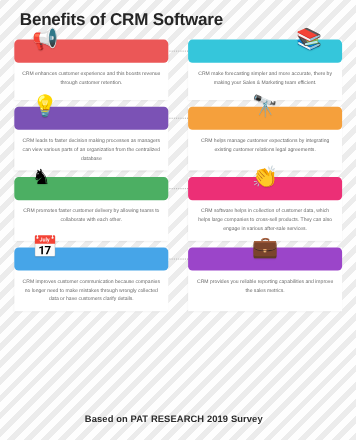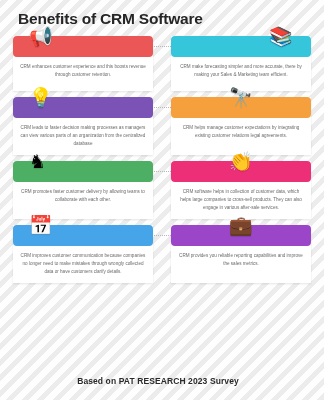--- a/index.html
+++ b/index.html
@@ -165,15 +165,15 @@
       <div class="card">
         <div class="card-head" style="background: rgb(155, 69, 201);">
           <span class="card-icon ic-mid">💼</span>
         </div>
         <div class="card-body">CRM provides you reliable reporting capabilities and improve the sales metrics.</div>
       </div>
     </div>
 
   </div>
 
-  <div class="footer">Based on PAT RESEARCH 2023 Survey</div>
+  <div class="footer">Based on PAT RESEARCH 2019 Survey</div>
 
 </div>
 
 </body></html>

